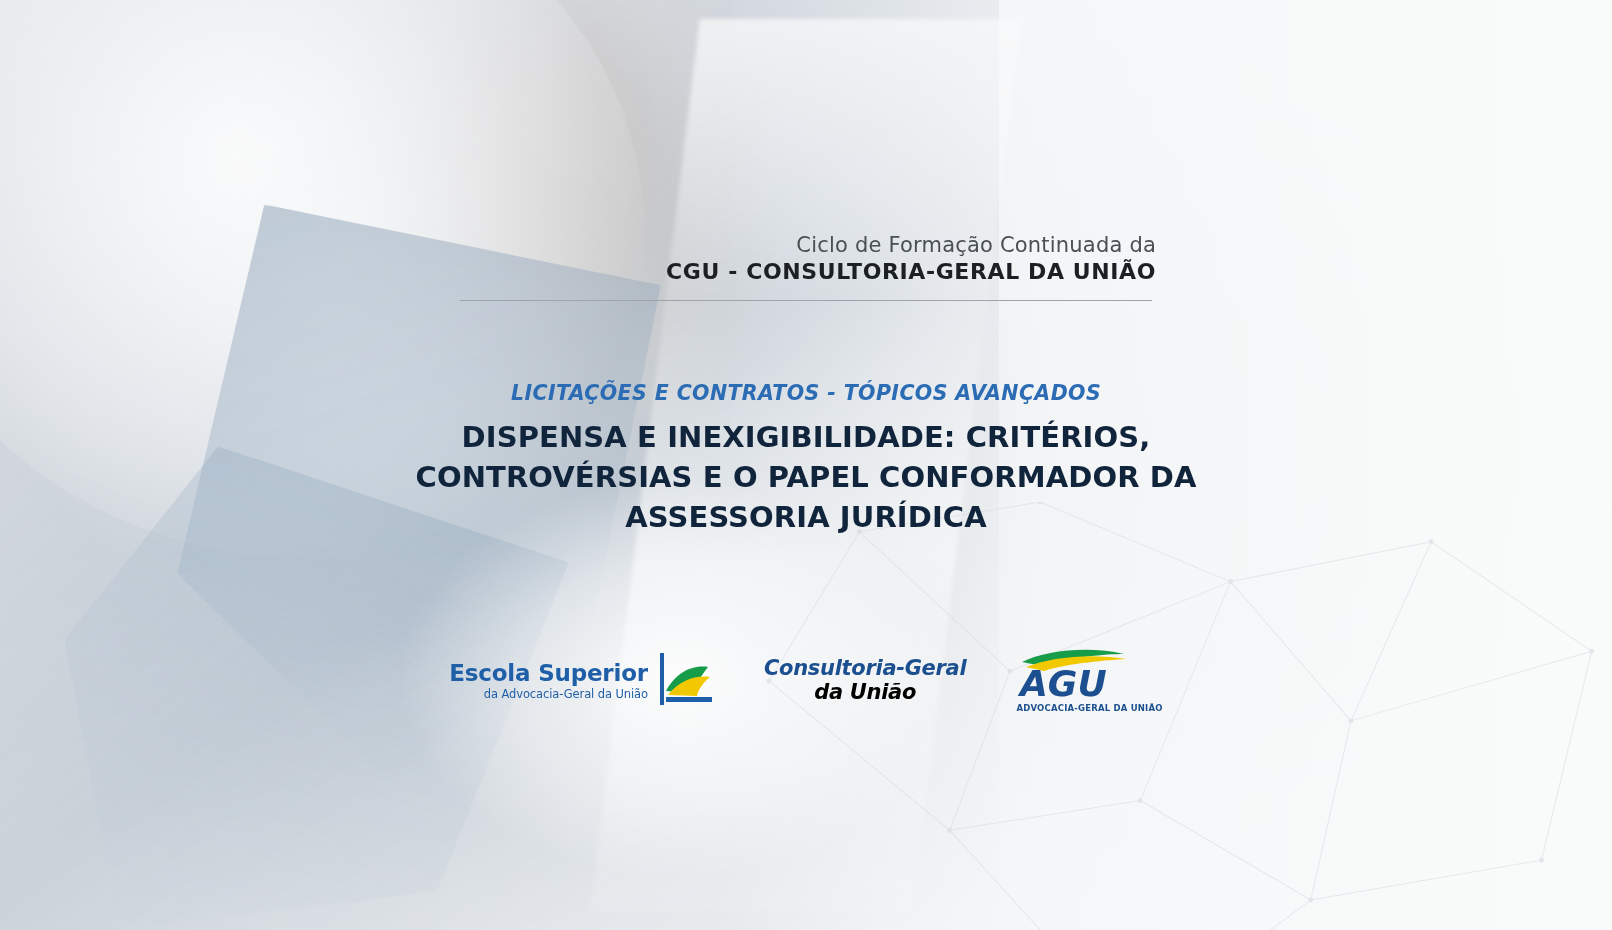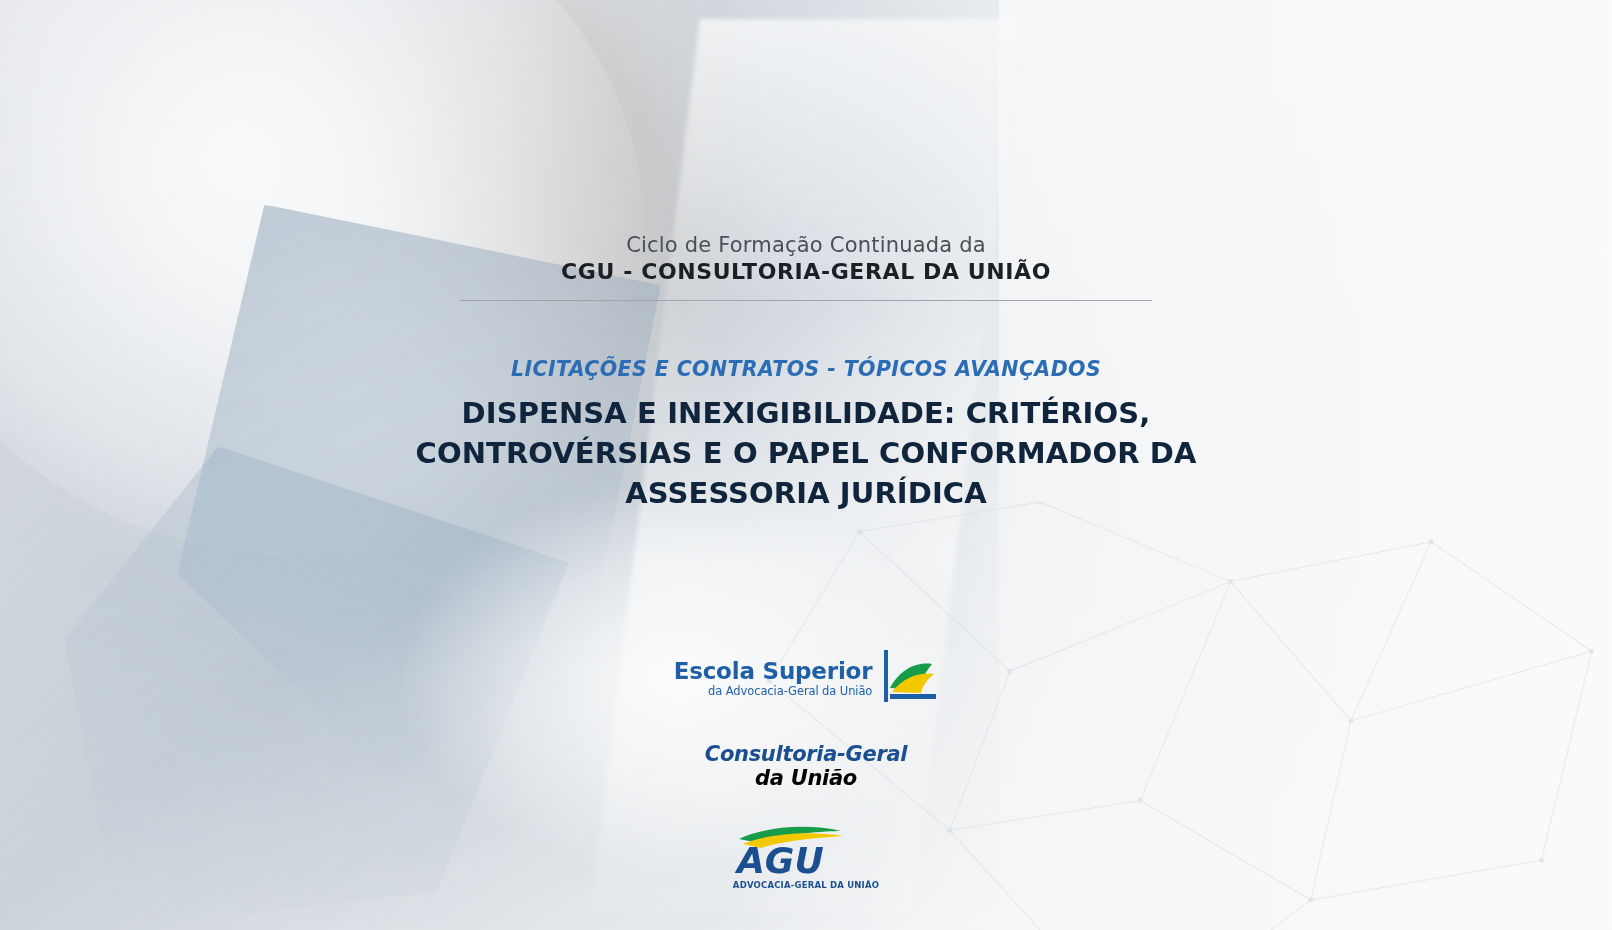--- a/index.html
+++ b/index.html
@@ -115,21 +115,21 @@
   .content {
     position: absolute;
     inset: 0;
     display: flex;
     flex-direction: column;
     align-items: center;
   }
 
   .eyebrow-block {
     margin-top: 232px;
-    text-align: center;
+    text-align: right;
     width: 700px;
   }
   .eyebrow-line1 {
     font-size: 21px;
     color: #4a4f55;
     letter-spacing: 0.2px;
     font-weight: 400;
     line-height: 1.3;
   }
   .eyebrow-line2 {
@@ -139,21 +139,21 @@
     letter-spacing: 0.6px;
   }
   .divider {
     margin: 16px auto 0 auto;
     width: 692px;
     height: 1px;
     background: #9fa4aa;
   }
 
   .subject {
-    margin-top: 56px;
+    margin-top: 80px;
     font-size: 20.5px;
     font-weight: 700;
     font-style: italic;
     color: #2b6cb4;
     letter-spacing: 0.4px;
     text-align: center;
   }
 
   .title {
     margin-top: 12px;
@@ -168,22 +168,21 @@
 
   
   .logos {
     position: absolute;
     left: 0;
     right: 0;
     top: 648px;
     display: flex;
     justify-content: center;
     align-items: center;
-    gap: 35px;
-    flex-direction: column;
+    gap: 50px;
   }
 
   .logo-esaagu {
     display: flex;
     align-items: center;
     gap: 8px;
   }
   .esa-text {
     text-align: right;
     line-height: 1.05;

